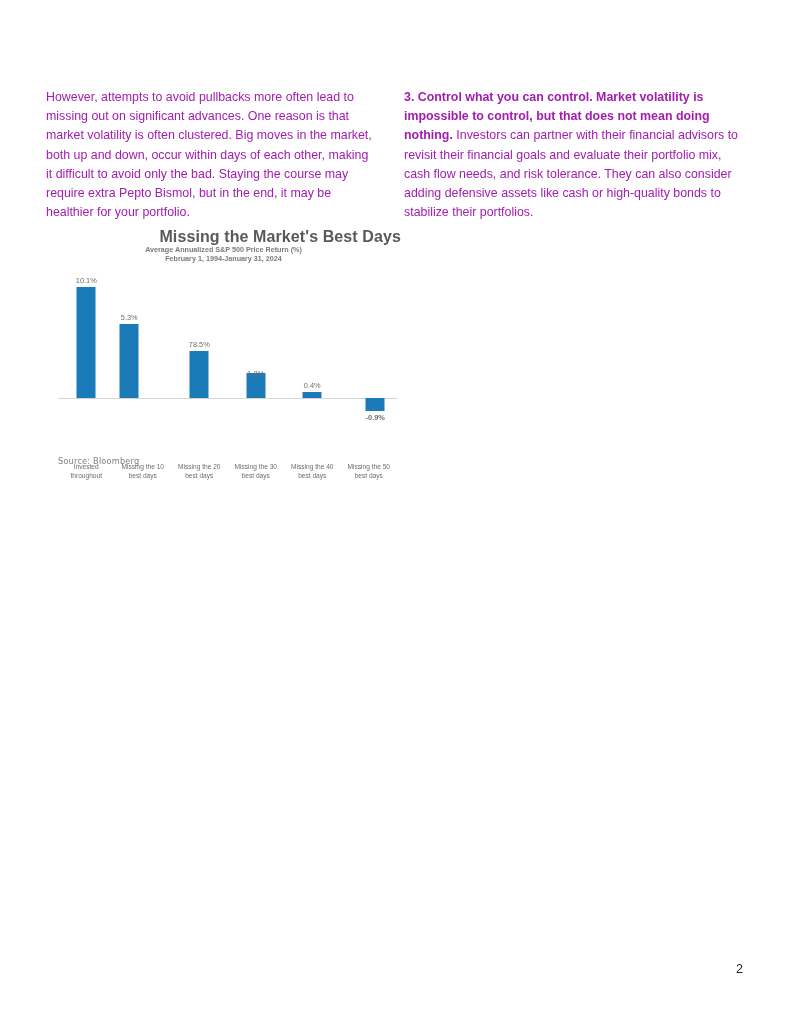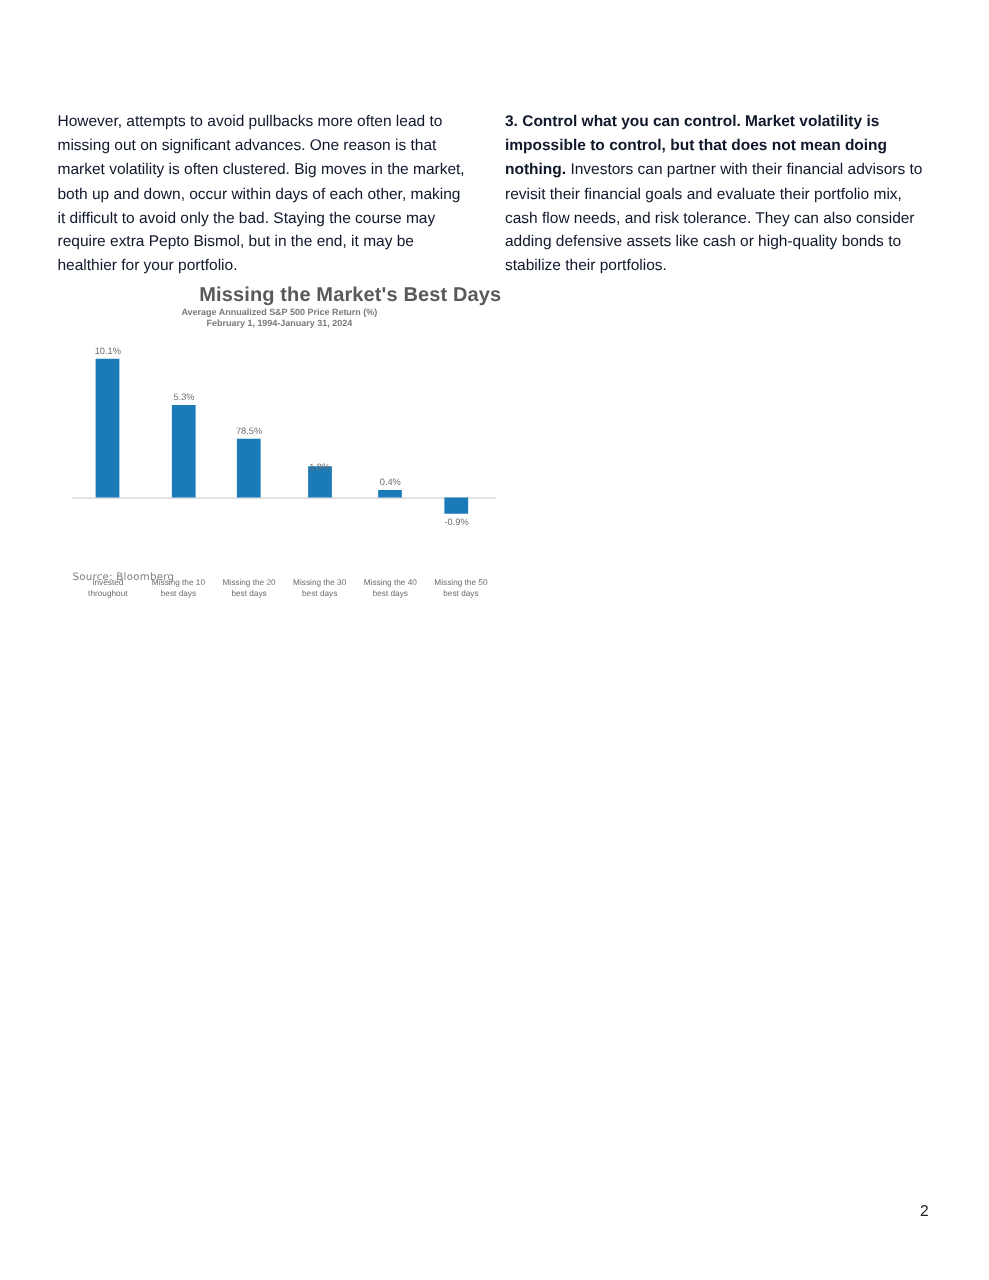--- a/index.html
+++ b/index.html
@@ -20,21 +20,21 @@
     position: absolute;
     inset: 0;
     background: #ffffff;
   }
 
   
   .col {
     position: absolute;
     font-size: 12.4px;
     line-height: 19.2px;
-    color: #0f172a;
+    color: #a21caf;
     text-align: left;
   }
   .col-left {
     left: 46px;
     top: 88px;
     width: 330px;
   }
   .col-right {
     left: 404px;
     top: 88px;
@@ -170,37 +170,37 @@
     <p class="chart-sub first">Average Annualized S&amp;P 500 Price Return (%)</p>
     <p class="chart-sub">February 1, 1994-January 31, 2024</p>
 
     <div class="plot">
       <div class="axis-line"></div>
       <div class="bars" id="bars">
           <div class="bar-slot" style="left: 0px;">
             <div class="bar" title="Invested throughout: 8.0%" style="background: rgb(27, 122, 184); height: 111.2px; top: 20.8px;"></div>
             <div class="bar-label" style="top: 9.8px;">10.1%</div>
           </div>
-          <div class="bar-slot" style="left: 61px;">
+          <div class="bar-slot" style="left: 43px;">
             <div class="bar" title="Missing the 10 best days: 5.3%" style="background: rgb(27, 122, 184); height: 73.67px; top: 58.33px;"></div>
             <div class="bar-label" style="top: 47.33px;">5.3%</div>
           </div>
           <div class="bar-slot" style="left: 113px;">
             <div class="bar" title="Missing the 20 best days: 3.4%" style="background: rgb(27, 122, 184); height: 47.26px; top: 84.74px;"></div>
             <div class="bar-label" style="top: 73.74px;">78.5%</div>
           </div>
           <div class="bar-slot" style="left: 169.5px;">
             <div class="bar" title="Missing the 30 best days: 1.8%" style="background: rgb(27, 122, 184); height: 25.02px; top: 106.98px;"></div>
             <div class="bar-label" style="top: 103px;">1.8%</div>
           </div>
           <div class="bar-slot" style="left: 226px;">
             <div class="bar" title="Missing the 40 best days: 0.4%" style="background: rgb(27, 122, 184); height: 5.56px; top: 126.44px;"></div>
             <div class="bar-label" style="top: 115.44px;">0.4%</div>
           </div>
-          <div class="bar-slot" style="left: 279px;">
+          <div class="bar-slot" style="left: 289px; font-weight: bold;">
             <div class="bar" title="Missing the 50 best days: -0.9%" style="background: rgb(27, 122, 184); height: 12.51px; top: 132px;"></div>
             <div class="bar-label" style="top: 146.51px;">-0.9%</div>
           </div>
         </div>
       <div class="cats" id="cats">
           <div class="cat" style="left: 0px;">
             <div>Invested</div>
             <div>throughout</div>
           </div>
           <div class="cat" style="left: 56.5px;">

